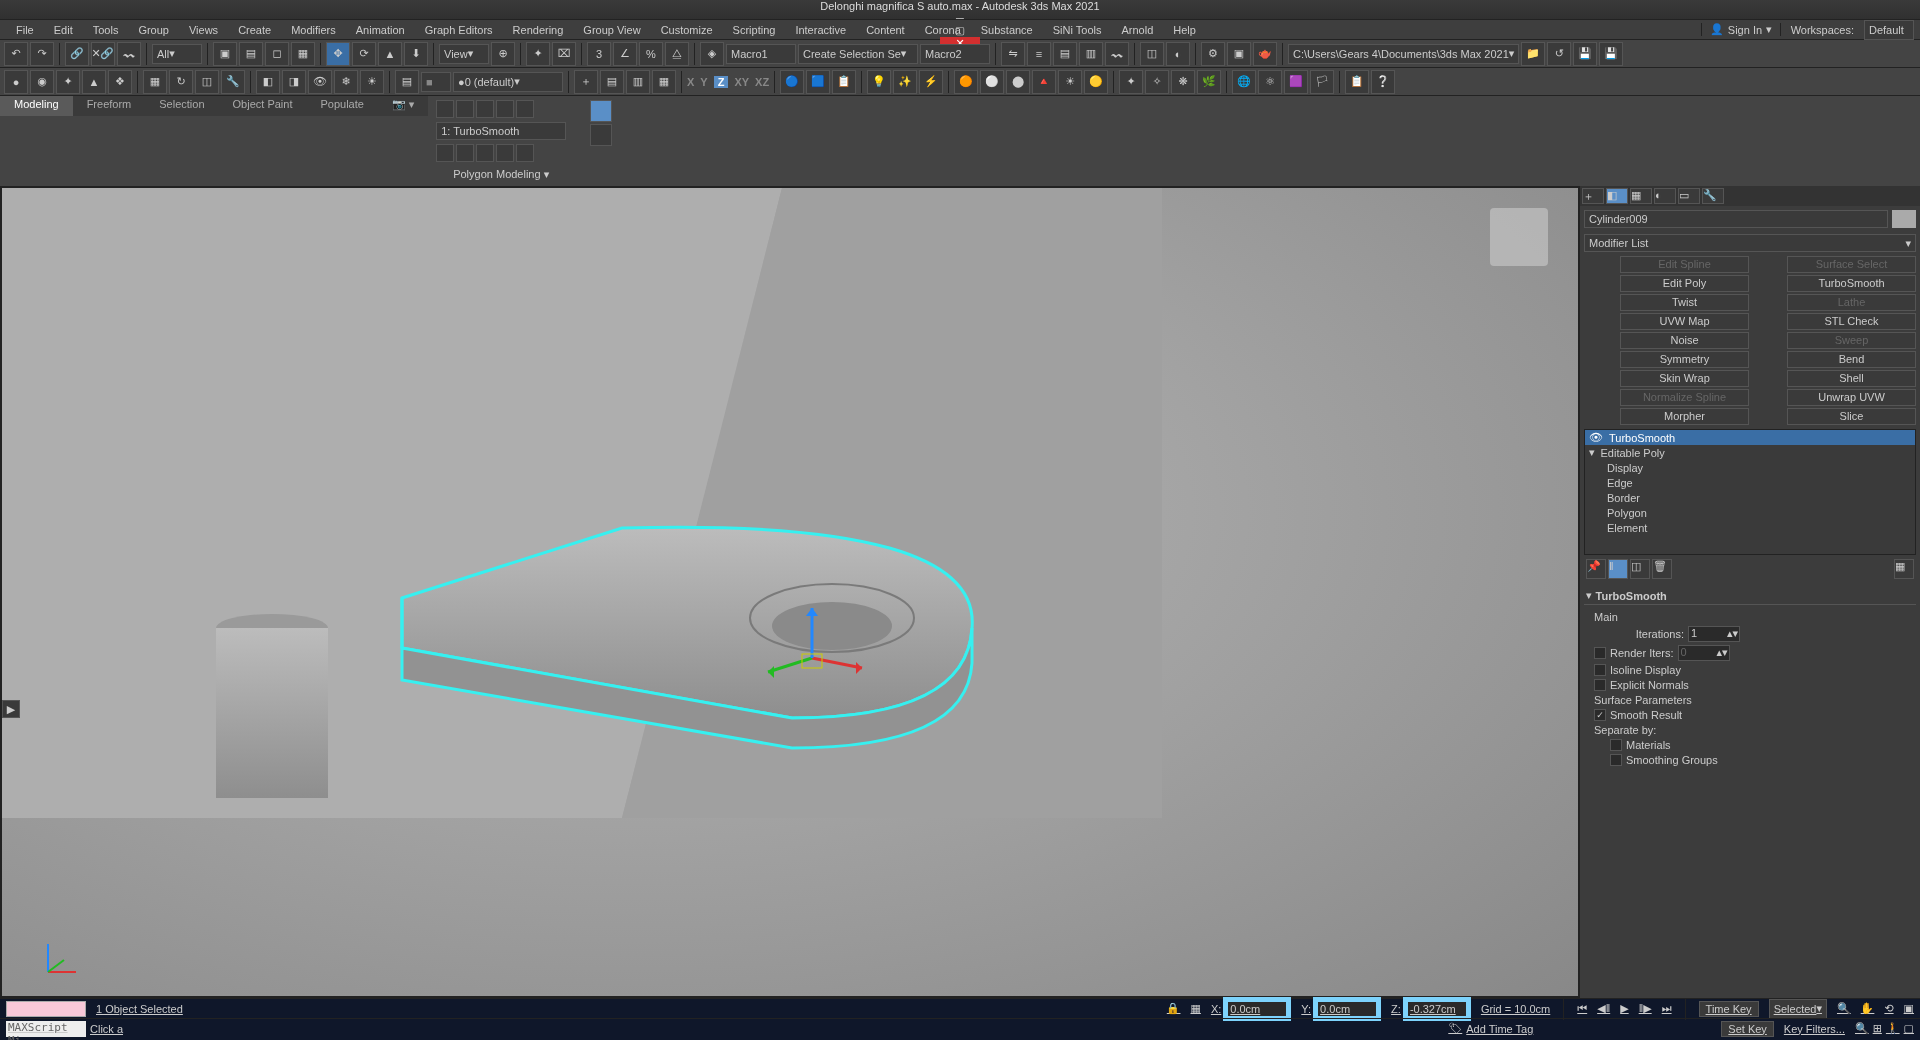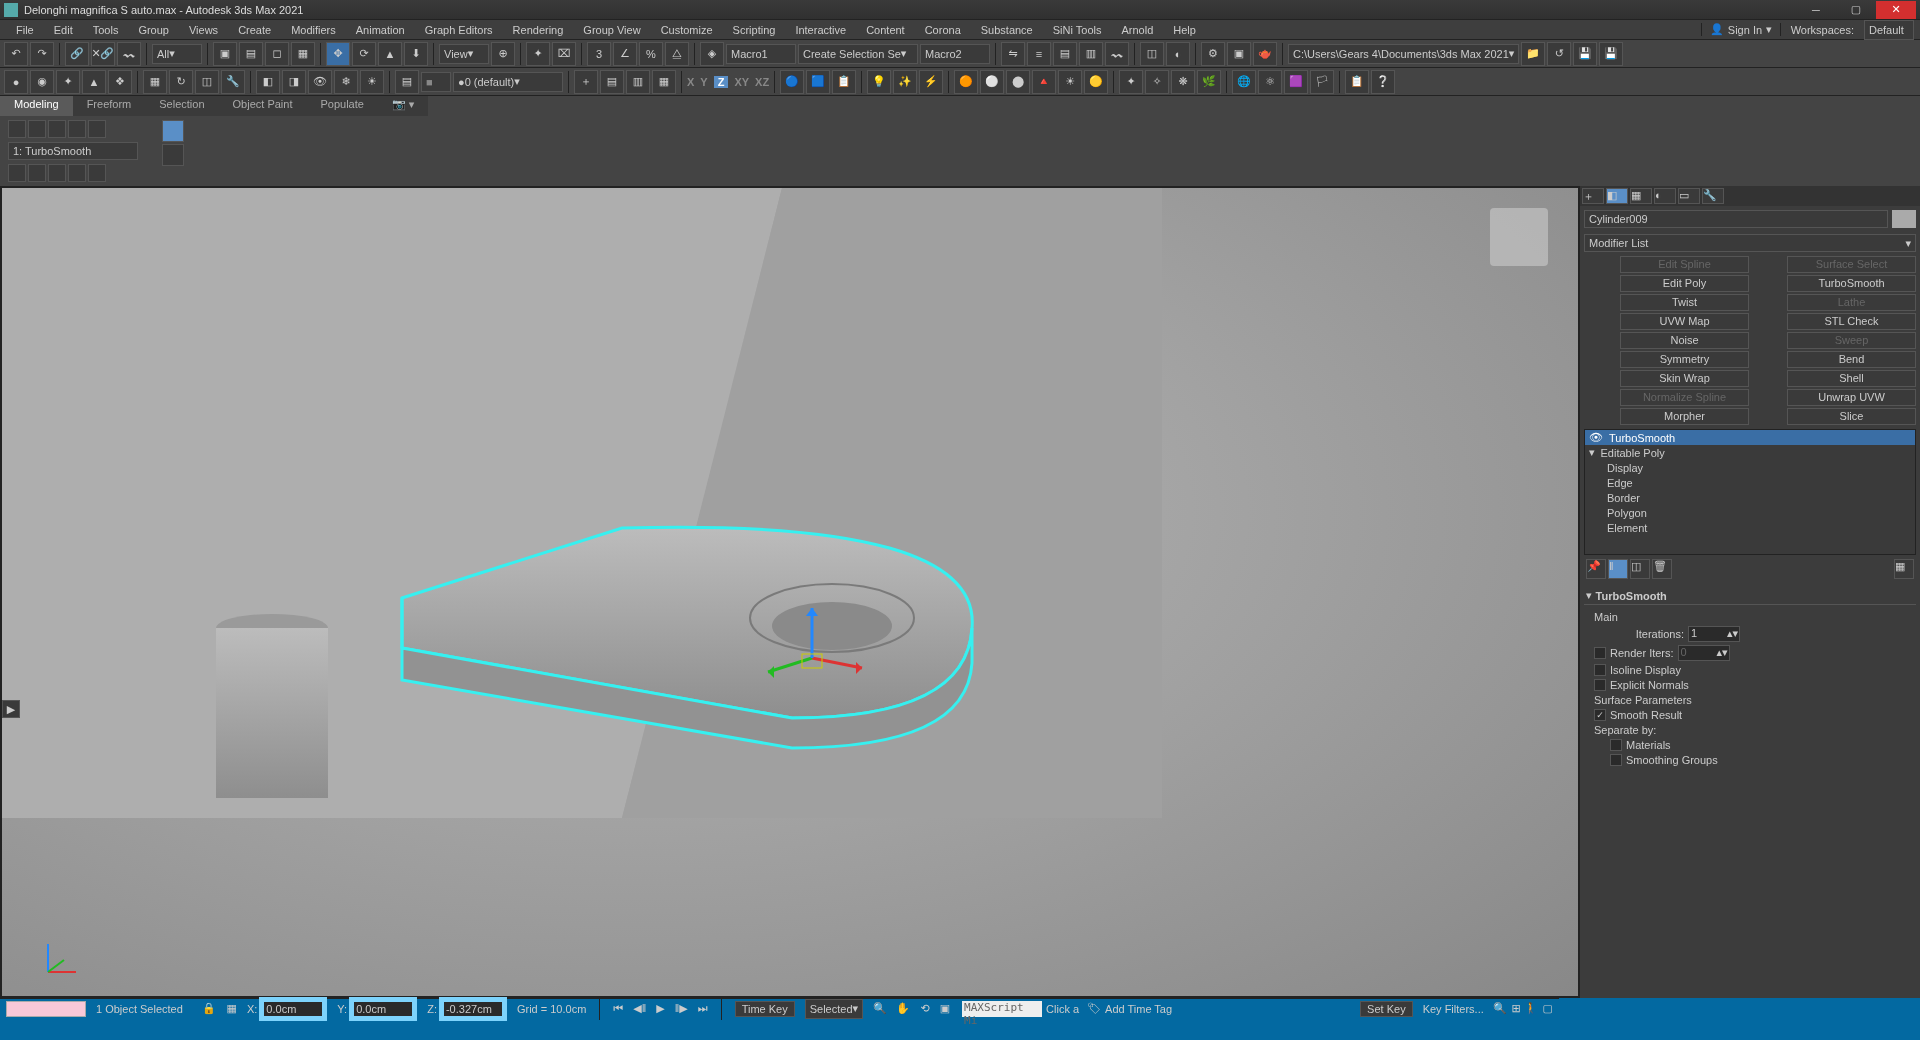--- a/index.html
+++ b/index.html
@@ -1,36 +1,36 @@
 <!DOCTYPE html>
 <html><head>
 <meta charset="utf-8">
 <style>
 * { margin: 0; padding: 0; box-sizing: border-box; font-family: 'Segoe UI', Tahoma, sans-serif; font-size: 11px; user-select: none; }
 body { background: #4a4a4a; color: #ccc; width: 1920px; height: 1040px; overflow: hidden; position: relative; }
-.titlebar { height: 20px; background: linear-gradient(#3a3a3a,#303030); display: flex; align-items: center; padding: 0 4px; border-bottom: 1px solid #222; }
+.titlebar { height: 20px; background: linear-gradient(#3a3a3a,#303030); display: flex; align-items: center; padding: 0 4px; border-bottom: 1px solid #222; flex-direction: column; }
 .titlebar .icon { width: 14px; height: 14px; background: #5aa; margin-right: 6px; }
 .titlebar .title { flex: 1; color: #ddd; }
 .titlebar .winbtn { width: 40px; height: 18px; display:flex;align-items:center;justify-content:center; }
 .winbtn.close { background:#d32f2f; color:#fff;}
 .menubar { height: 20px; background: #3e3e3e; display: flex; align-items: center; padding: 0 6px; gap: 0; border-bottom:1px solid #222;}
 .menubar .m { padding: 2px 10px; color:#ccc;}
 .menubar .spacer { flex: 1; }
 .menubar .sign { display:flex;align-items:center;gap:4px;padding:0 8px;border-left:1px solid #222;border-right:1px solid #222;}
 .toolrow { height: 28px; background: #444; display: flex; align-items:center; padding: 0 4px; gap:2px; border-bottom:1px solid #222;}
 .tool { width: 24px; height: 24px; background: #3a3a3a; border:1px solid #555; display:flex; align-items:center; justify-content:center;}
 .tool.blue{background:#3a6ea5;}
 .sep { width:1px; height:22px; background:#222; margin:0 3px;}
 .dropdown { height:20px; background:#3a3a3a; border:1px solid #555; padding:0 4px; display:flex;align-items:center;min-width:50px;}
 .dropdown.wide{min-width:200px;}
 .ribbon { background:#444; height:110px; border-bottom:1px solid #222; display:flex;}
 .ribbon .tabs { height:20px; display:flex; background:#3a3a3a; }
 .ribbon .tab { padding:2px 14px; color:#aaa;}
 .ribbon .tab.active { background:#5a5a5a; color:#fff;}
-.ribbon-body { display:flex; flex-direction:column; }
+.ribbon-body { display:flex; flex-direction:row; }
 .ribbon-panel { padding:4px 8px; }
 .ribbon-tools { display:flex; gap:2px; margin-bottom:4px;}
 .smallbtn { width:18px; height:18px; background:#3a3a3a; border:1px solid #555;}
 .panellabel { width:130px; height:18px; background:#3a3a3a; border:1px solid #555; display:flex;align-items:center;padding:0 4px;}
 .viewport-area { position:absolute; top:186px; left:0; right:340px; bottom:42px; background:#888;}
 .viewport { position:absolute; inset:0; background: radial-gradient(ellipse at 40% 40%,#b8b8b8, #888); border:2px solid #222; overflow:hidden;}
 .vp-label { position:absolute; top:6px; left:14px; color:#aaa; font-size:10px; text-shadow:0 0 3px #000;}
 .viewcube { position:absolute; top:20px; right:30px; width:58px; height:58px; background:#ccc; border-radius:4px; opacity:.6;}
 .gizmo-corner { position:absolute; bottom:18px; left:40px;}
 .right-panel { position:absolute; top:186px; right:0; width:340px; bottom:42px; background:rgba(58,58,58,.85);}
@@ -54,21 +54,21 @@
 .rollup { margin:6px 4px;}
 .rollup-head { display:flex; align-items:center; gap:4px; padding:2px; border-bottom:1px solid #555;}
 .rollup-body { padding:6px 10px;}
 .param { display:flex; align-items:center; gap:4px; margin:3px 0;}
 .param .lab { width:90px; text-align:right;}
 .spinner { width:52px; height:16px; background:#2a2a2a; border:1px solid #555; display:flex;}
 .spinner .v { flex:1; padding:0 2px;}
 .spinner .arrows { width:12px; display:flex;flex-direction:column;}
 .chk { width:12px; height:12px; border:1px solid #555; background:#2a2a2a; display:inline-flex;align-items:center;justify-content:center;}
 .chk.c::after{content:"✓";font-size:9px;color:#ccc;}
-.status-bar { position:absolute; bottom:0; left:0; right:0; height:42px; background:#0369a1; display:flex; }
+.status-bar { position:absolute; bottom:0; left:0; right:0; height:42px; background:#0f172a; display:flex; flex-direction:column;text-decoration:underline;}
 .sb1 { height:20px; display:flex; align-items:center; padding:0 6px; gap:10px; border-top:1px solid #222;}
 .sb2 { height:20px; display:flex; align-items:center; padding:0 6px; gap:4px; border-top:1px solid #222;}
 .coord { display:flex; align-items:center; gap:2px;}
 .coord input { width:68px; background:#2a2a2a; border:5px solid #7dd3fc; color:#ccc; padding:1px 2px;}
 .pink { width:80px; height:16px; background:#f8c8d8; border:1px solid #aaa;}
 .maxscript { width:80px; height:16px; background:#eee; color:#666; font-family:monospace; padding:0 2px;}
 .floater { position:absolute; left:2px; top:700px; width:18px; height:18px; background:#3a3a3a; border:1px solid #555; display:flex;align-items:center;justify-content:center;}
 svg { display:block;}
 </style>
 </head>

